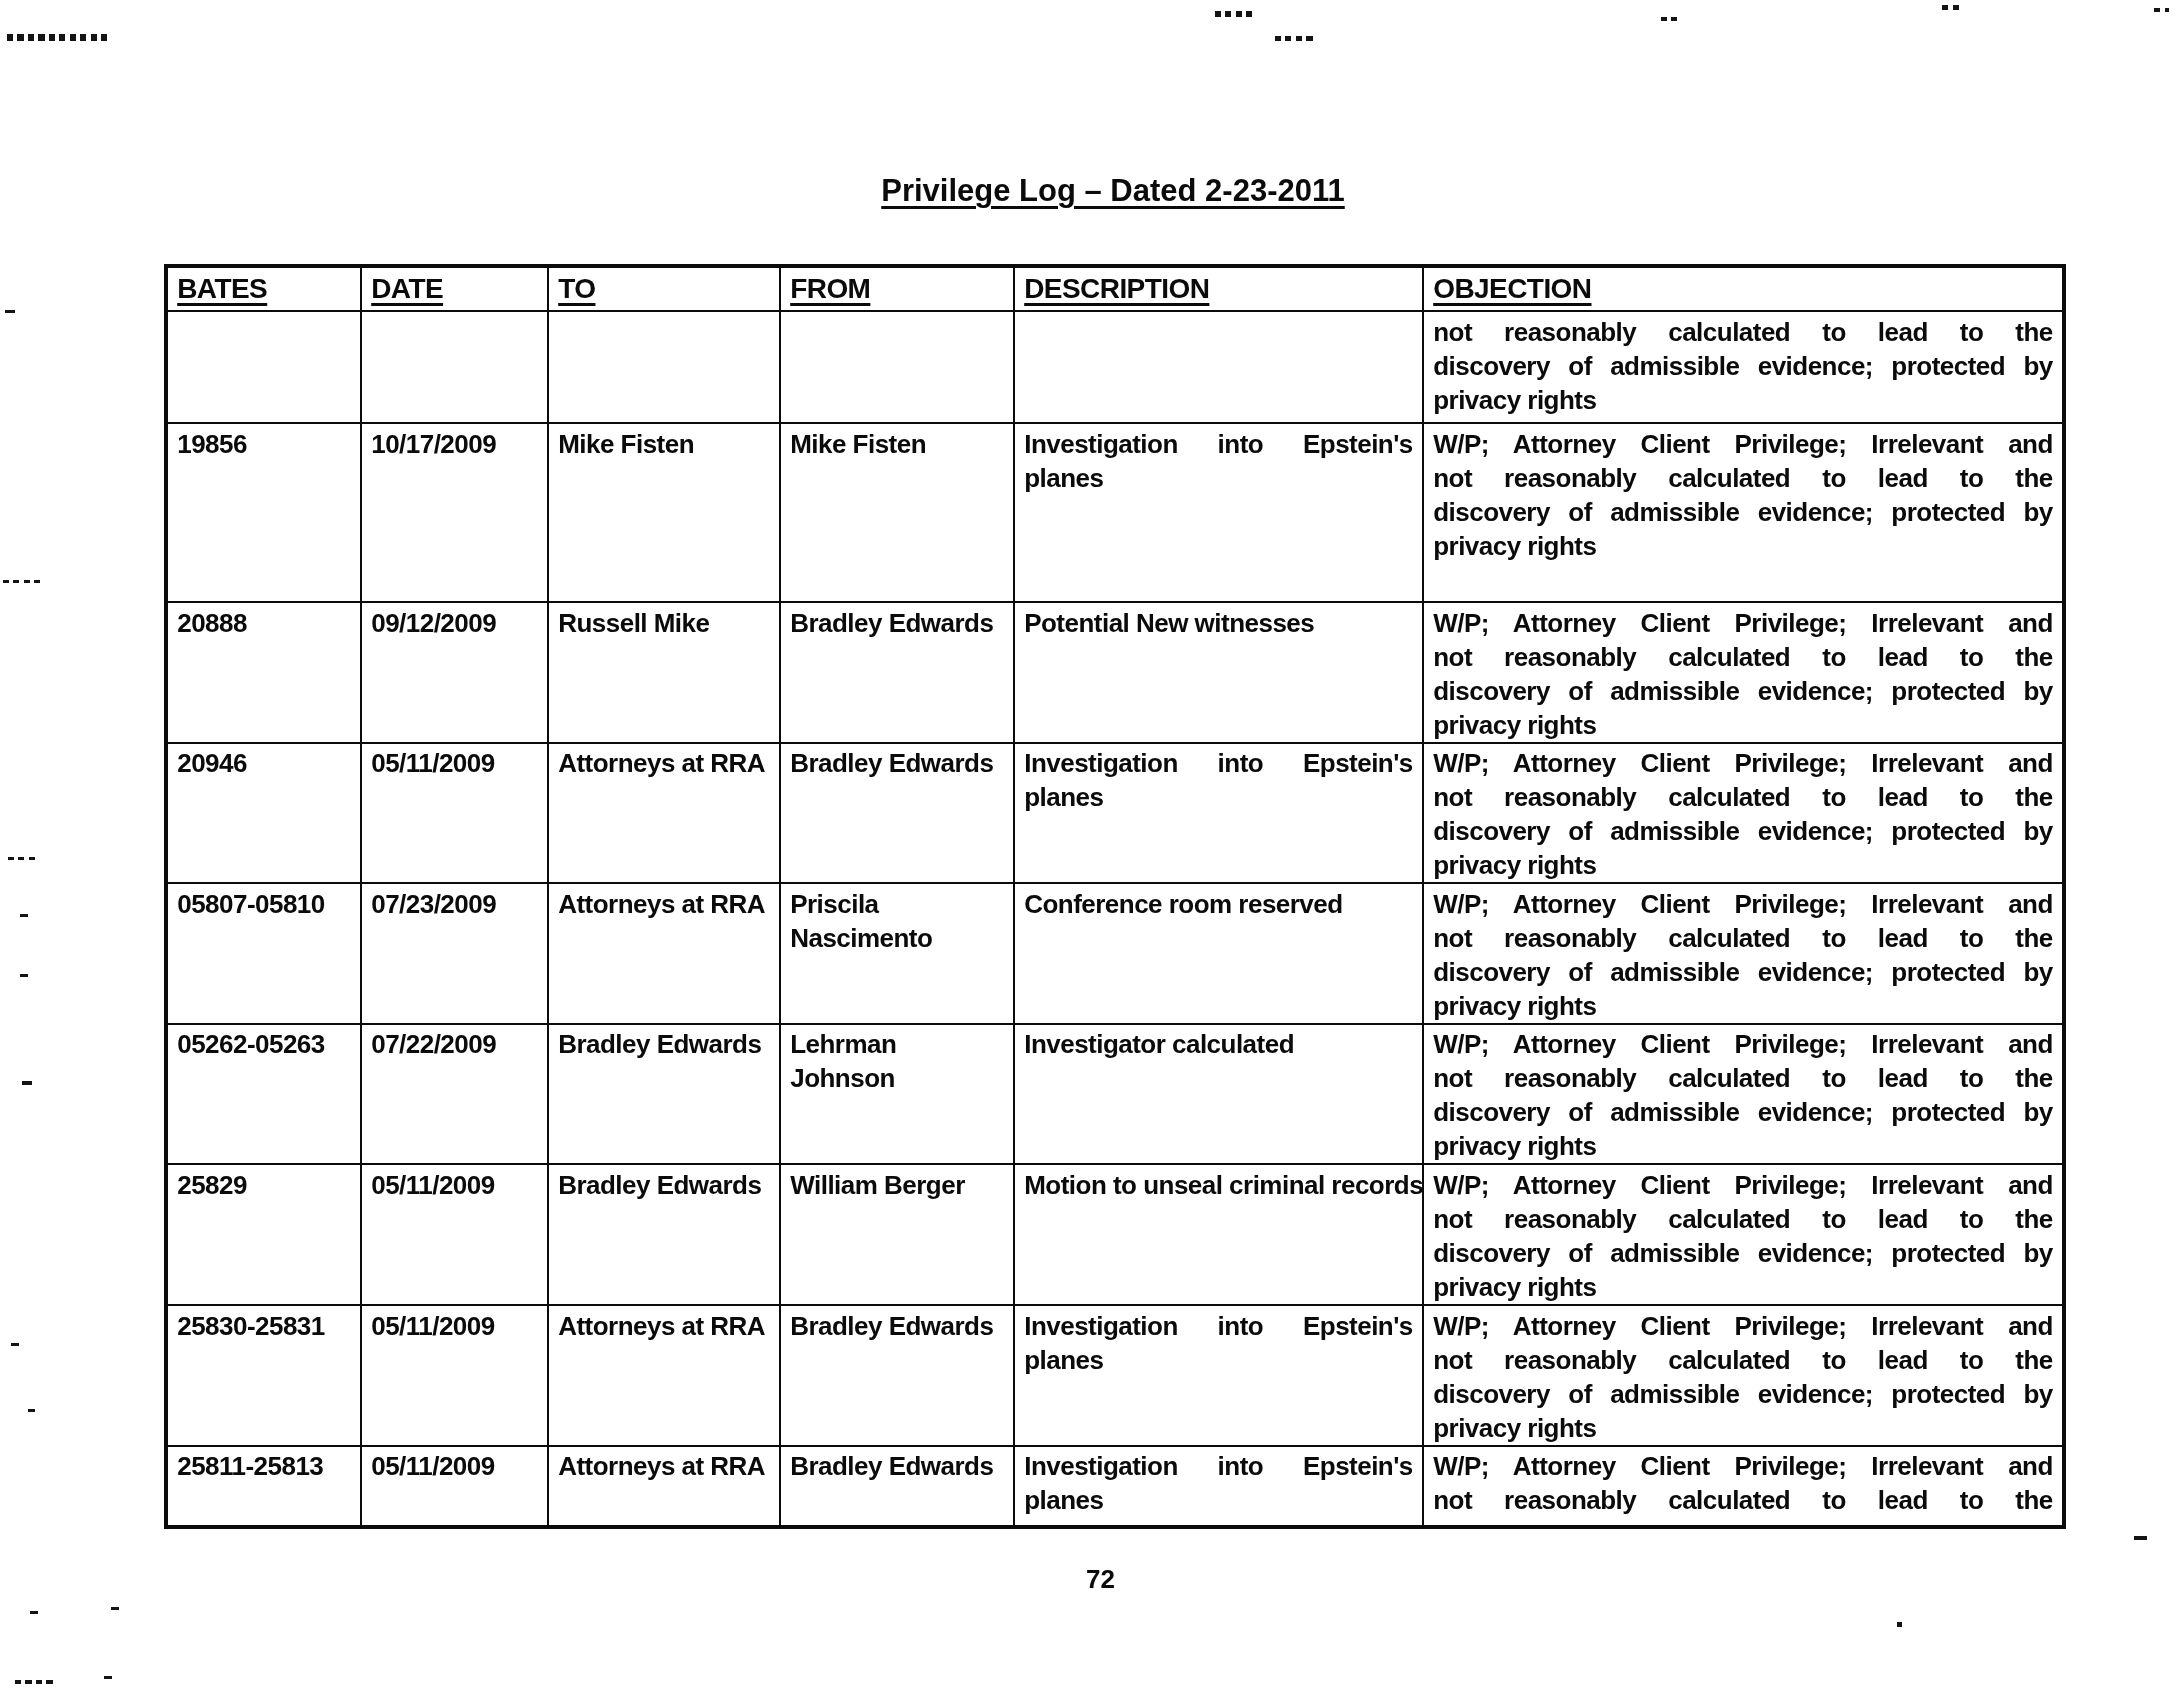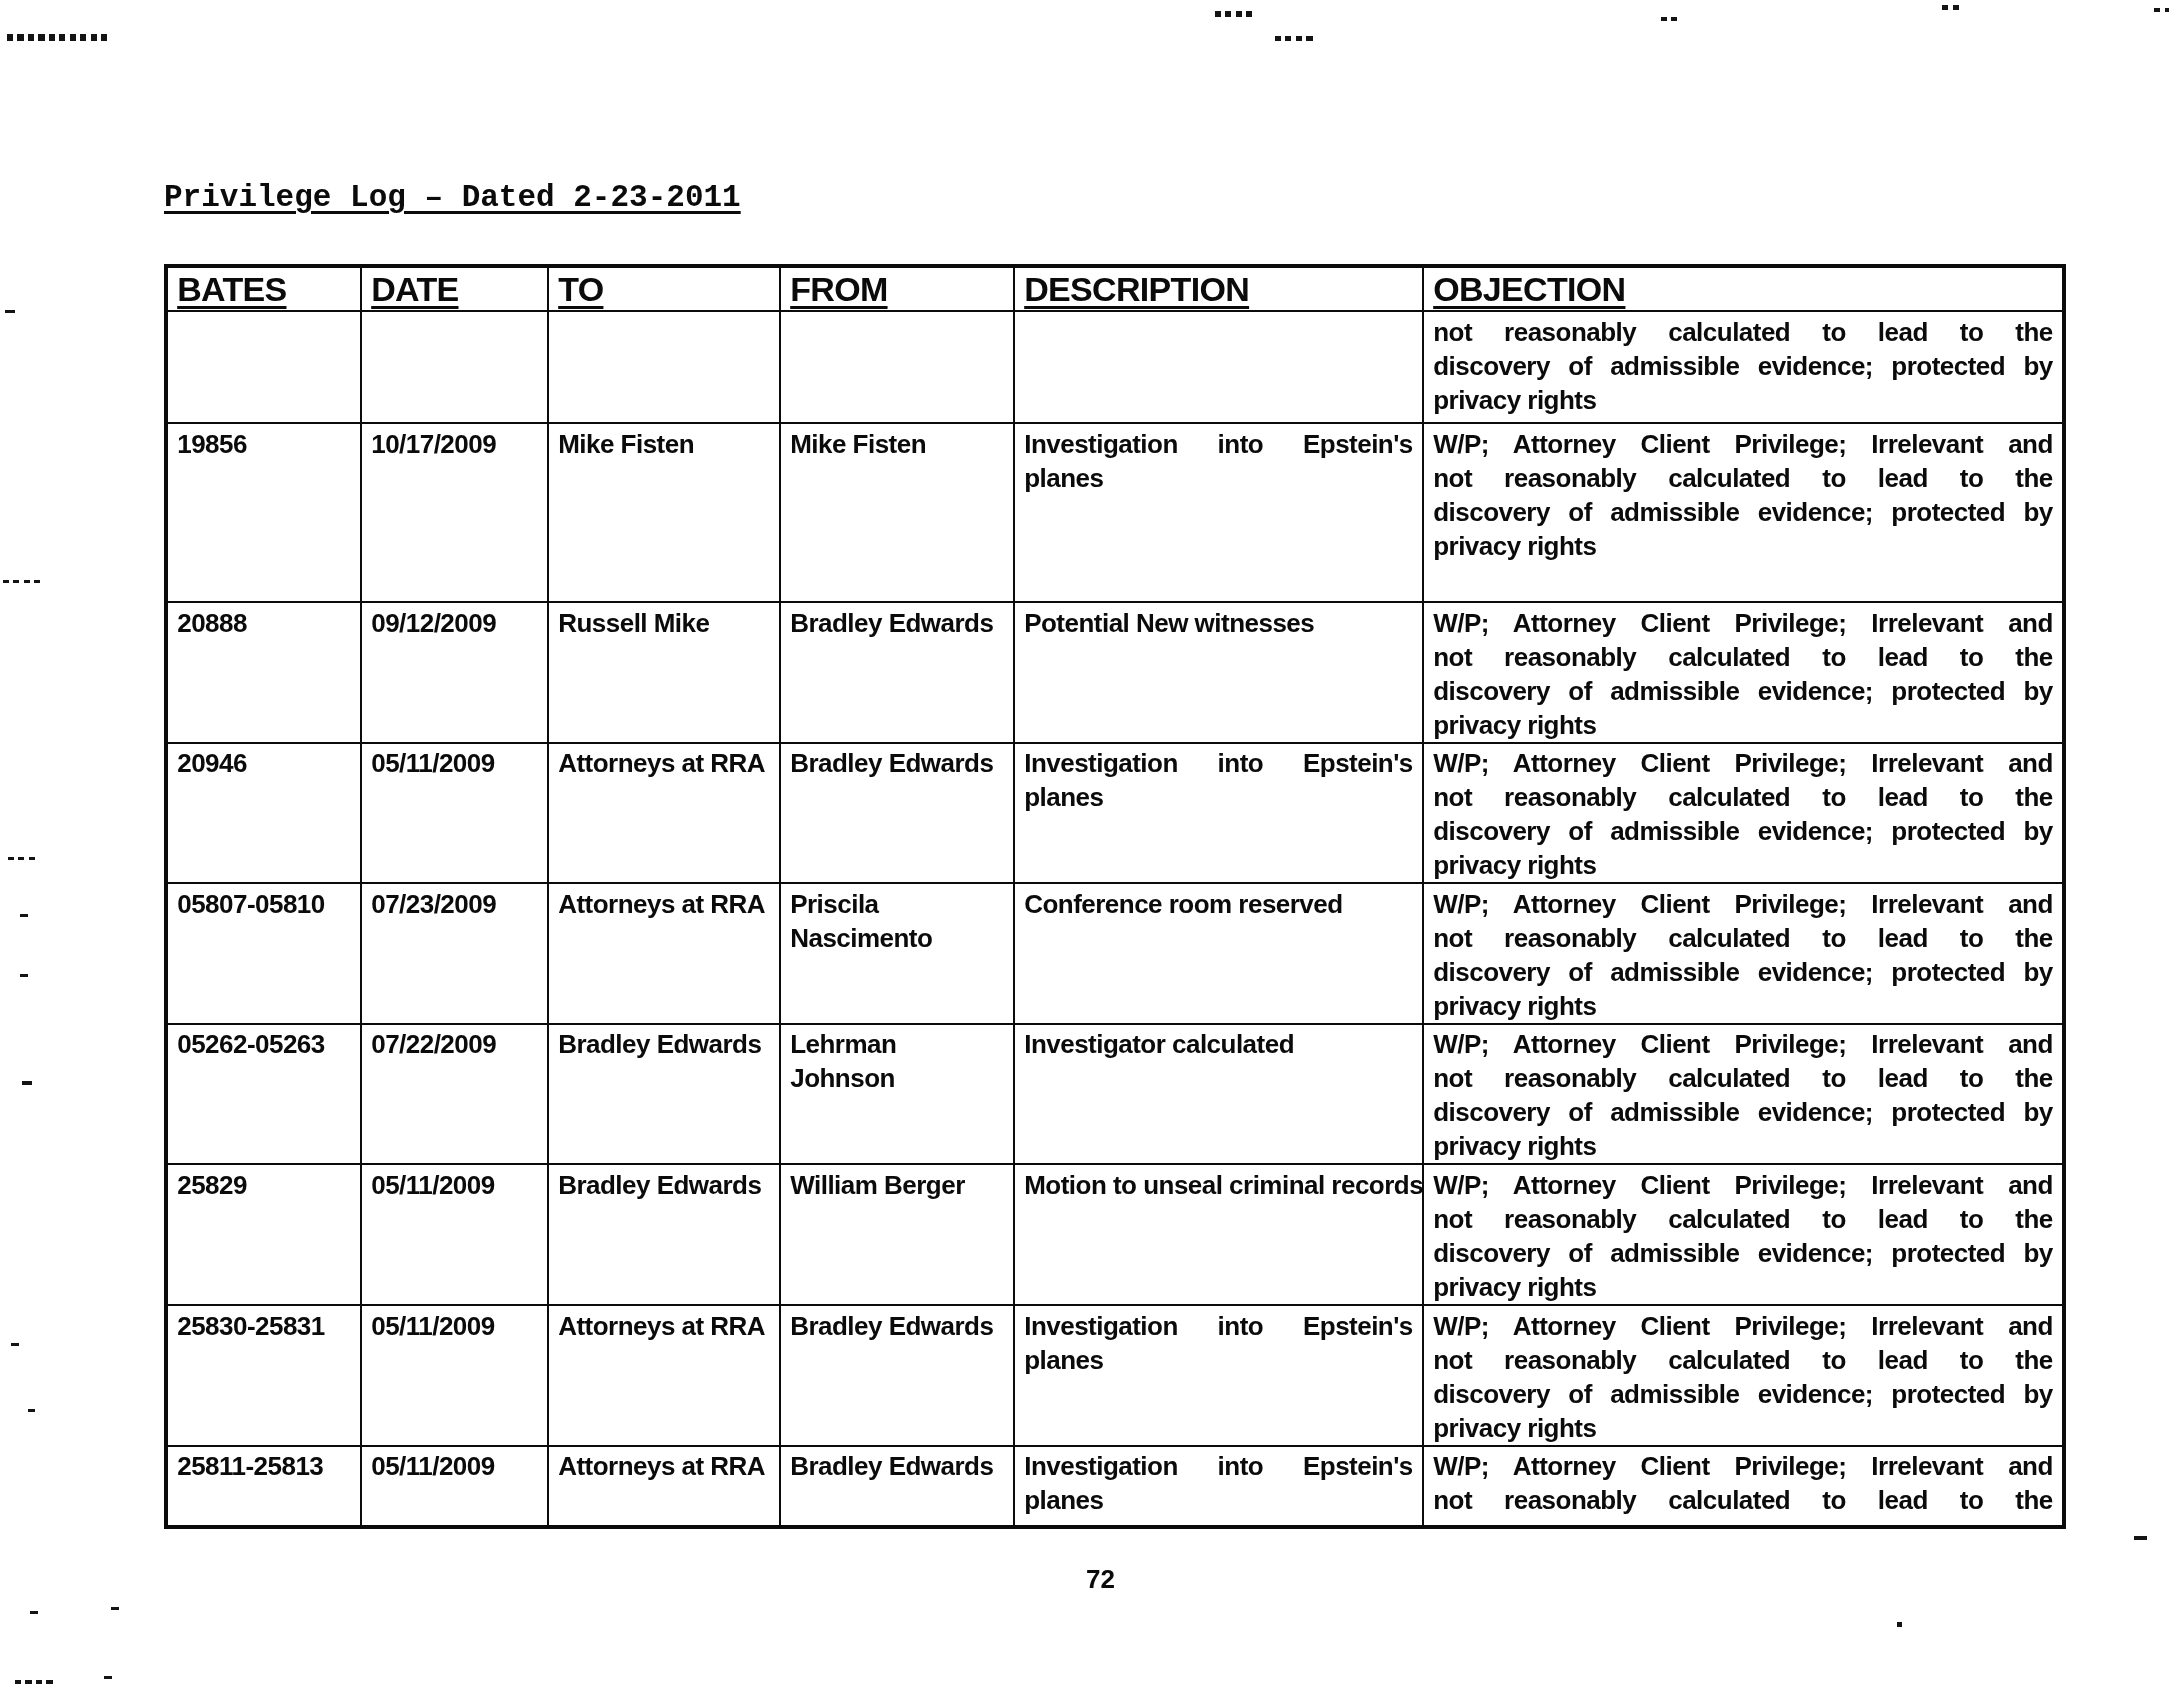--- a/index.html
+++ b/index.html
@@ -1,21 +1,21 @@
 <!DOCTYPE html>
 <html style="font-size:10.5px"><head>
 <meta charset="utf-8">
 <style>
   html,body{margin:0;padding:0;}
   body{
     width:2183px;height:1691px;position:relative;background:#ffffff;
     font-family:"Liberation Sans", sans-serif;color:#0b0b0b;overflow:hidden;
   }
   
-  .title-block{position:absolute;left:164px;top:176px;width:1898px;font-weight:bold;font-family:Liberation Mono, monospace;}
+  .title-block{position:absolute;left:164px;top:169px;width:1898px;text-align:center;font-weight:bold;}
   .title-line{
     font-size:31px;line-height:44px;
     text-decoration:underline;text-decoration-thickness:2.6px;text-underline-offset:4.6px;
   }
   
   table.log{
     position:absolute;left:164px;top:264px;width:1898px;
     border-collapse:collapse;table-layout:fixed;
     border:4px solid #0b0b0b;
   }
@@ -25,21 +25,21 @@
   col.c-from{width:234px}
   col.c-desc{width:409px}
   col.c-obj{width:641px}
   th,td{
     border:2px solid #0b0b0b;border-top-width:2.6px;border-bottom-width:2.6px;
     vertical-align:top;text-align:left;
     padding:2.6px 9.2px 0 9.2px;
     font-weight:bold;font-size:26px;line-height:34px;letter-spacing:-0.02em;
     overflow:hidden;
   }
-  th{height:38px;font-size:34px;padding-top:4px;}
+  th{height:38px;font-size:28px;padding-top:4px;}
   th span{text-decoration:underline;text-decoration-thickness:2.6px;text-underline-offset:4.6px;}
   tr.r0{height:112px}
   tr.r1{height:179px}
   tr.r2{height:138px}
   tr.r3{height:140px}
   tr.r4{height:138px}
   tr.r5{height:138px}
   tr.r6{height:133px}
   tr.r7{height:134px}
   tr.r8{height:81px}

